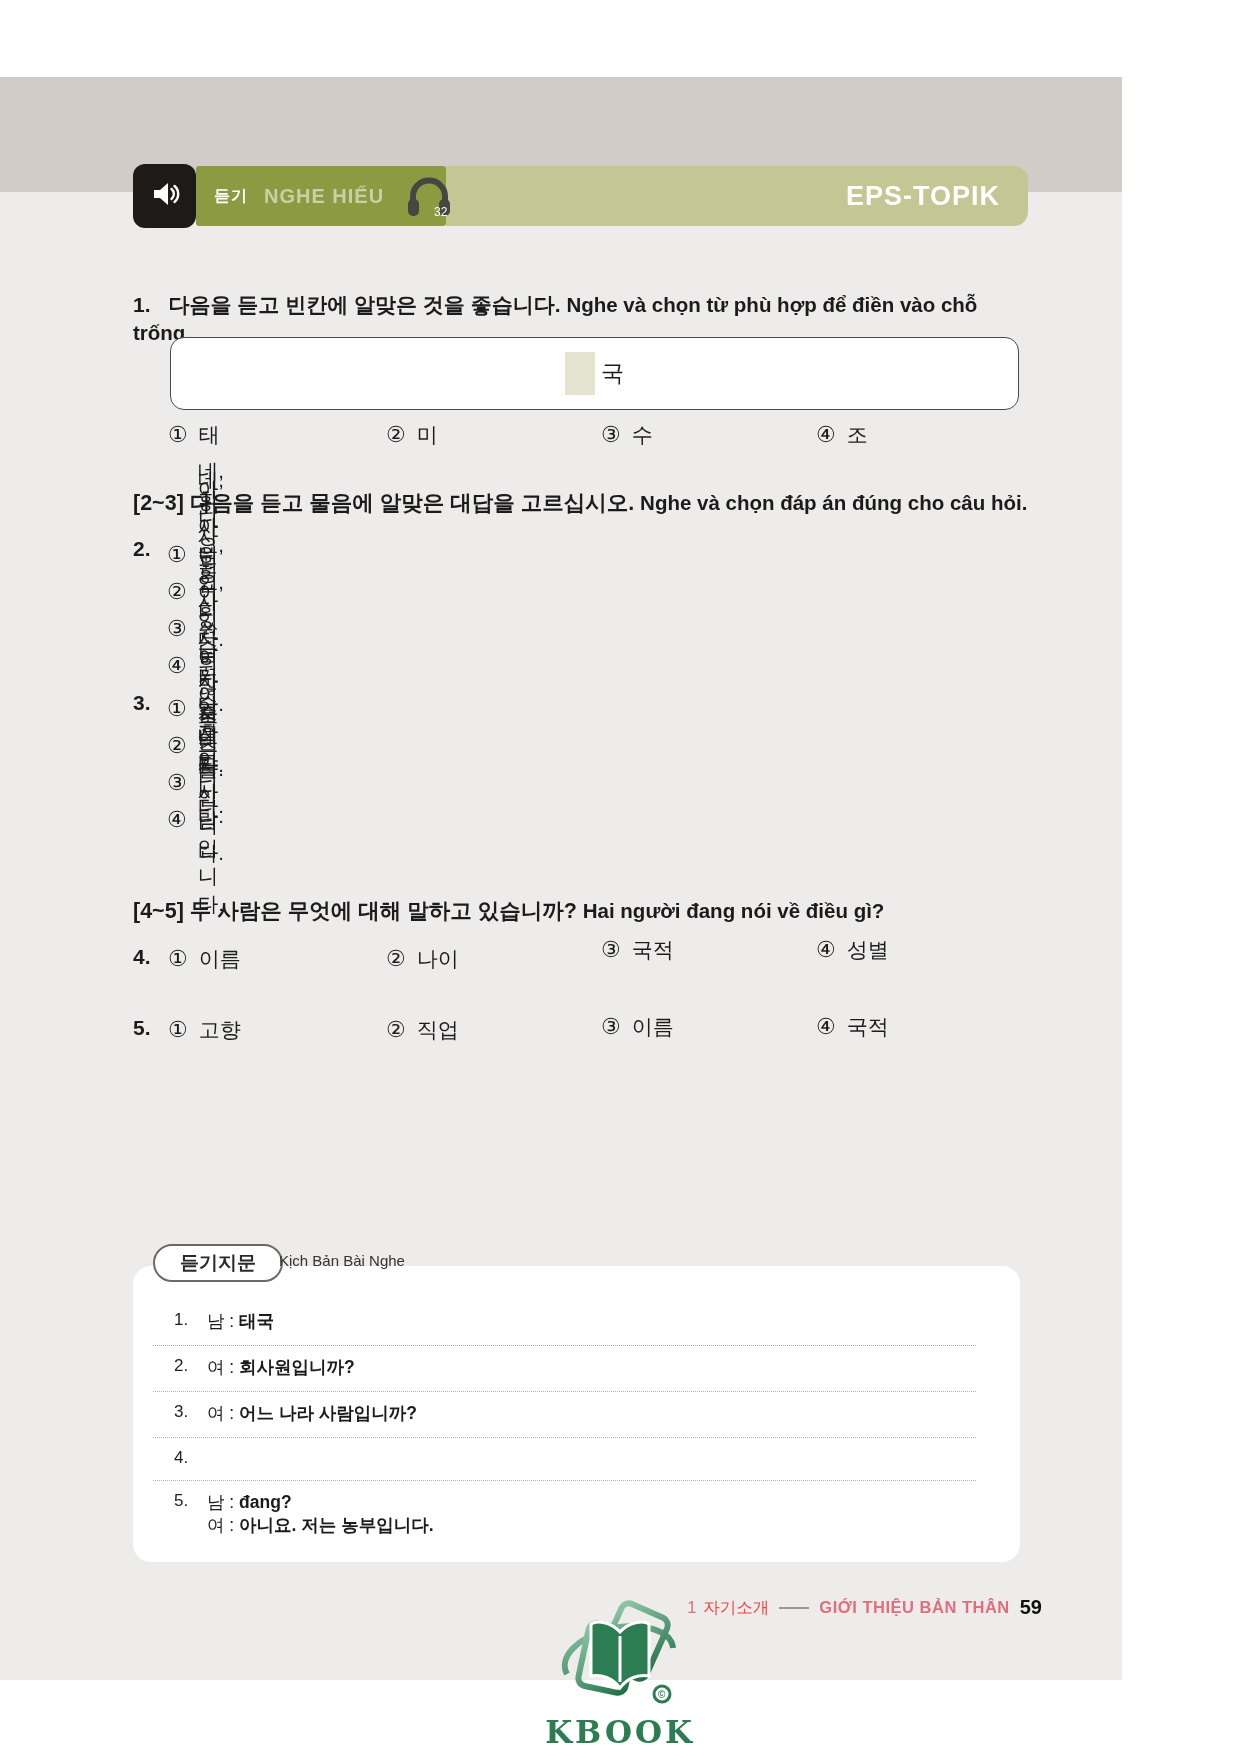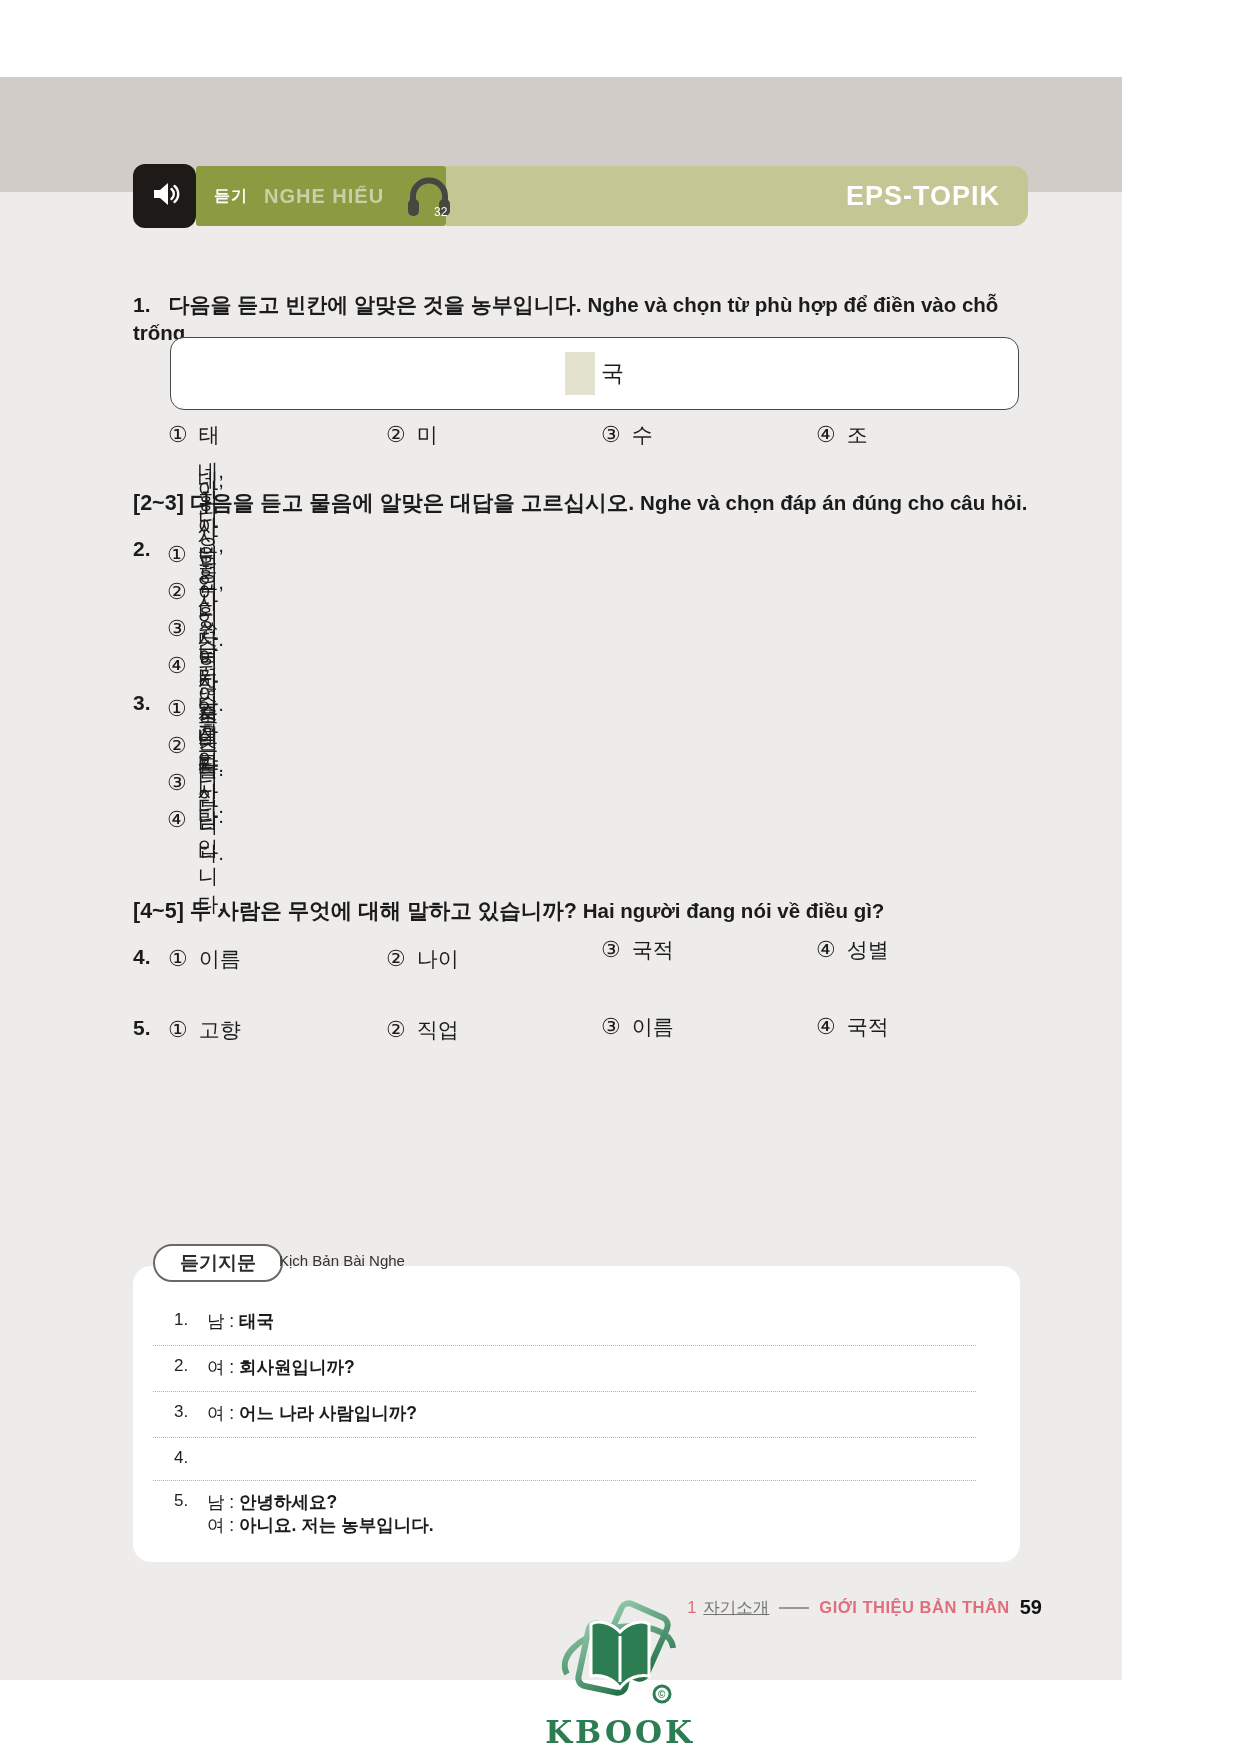--- a/index.html
+++ b/index.html
@@ -84,21 +84,21 @@
   .s-speaker { font-weight:normal; }
   .s-text { font-weight:bold; }
 
   
   .footer {
     position:absolute; top:1596px; left:0; width:1042px;
     display:flex; align-items:center; justify-content:flex-end;
     font-size:16.5px;
   }
   .f-num { color:#e06e7d; margin-right:7px; }
-  .f-ko  { color:#737373;text-decoration:underline; }
+  .f-ko  { color:#ef4444; }
   .f-dash { width:30px; height:2px; background:#9a9691; margin:0 10px; }
   .f-vi  { color:#e06e7d; font-weight:bold; letter-spacing:0.5px; }
   .f-page { color:#111111; font-weight:bold; font-size:20px; margin-left:10px; }
 
   
   .logo { position:absolute; left:545px; top:1596px; width:150px; text-align:center; }
   .logo-text {
     font-family:"DejaVu Serif", serif; font-weight:bold; font-size:31px;
     color:#2d7d52; letter-spacing:3px; margin-top:-4px;
   }
@@ -131,21 +131,21 @@
 <span class="headphone">
   <svg width="50" height="52" viewBox="0 0 50 52">
     <path d="M9 33 v-8 a16 15.5 0 0 1 32 0 v8" stroke="#474742" stroke-width="6" fill="none"></path>
     <rect x="4" y="28" width="11" height="17" rx="5" fill="#474742"></rect>
     <rect x="35" y="28" width="11" height="17" rx="5" fill="#474742"></rect>
     <text x="30" y="45" font-size="12" fill="#ffffff" font-family="Liberation Sans, sans-serif">32</text>
   </svg>
 </span>
 
 <div class="qline" style="top:291px;">
-  <span class="qnum">1.</span><span class="ko-bold">다음을 듣고 빈칸에 알맞은 것을 농부입니다.</span>
+  <span class="qnum">1.</span><span class="ko-bold">다음을 듣고 빈칸에 알맞은 것을 좋습니다.</span>
   <span class="vi-reg" style="font-size:20.5px;">Nghe và chọn từ phù hợp để điền vào chỗ trống.</span>
 </div>
 
 <div class="q1-box">
   <span class="blank-square"></span>
   <span class="blank-word">국</span>
 </div>
 
 <div class="optrow" style="top:421px;" id="row-q1">
     <div class="opt" style="left: 35px; top: 0px;">
@@ -281,21 +281,21 @@
         <div class="s-lines">
           <div class="s-line"><span class="s-speaker">여 : </span><span class="s-text">어느 나라 사람입니까?</span></div>
         </div>
       </div>
       <div class="entry">
         <div class="s-num">4.</div>
       </div>
       <div class="entry last">
         <div class="s-num">5.</div>
         <div class="s-lines">
-          <div class="s-line"><span class="s-speaker">남 : </span><span class="s-text">안녕하세요?</span></div>
+          <div class="s-line"><span class="s-speaker">남 : </span><span class="s-text">đang?</span></div>
           <div class="s-line"><span class="s-speaker">여 : </span><span class="s-text">아니요. 저는 농부입니다.</span></div>
         </div>
       </div>
     </div>
 </div>
 
 <div class="footer">
   <span class="f-num">1</span>
   <span class="f-ko">자기소개</span>
   <span class="f-dash"></span>

